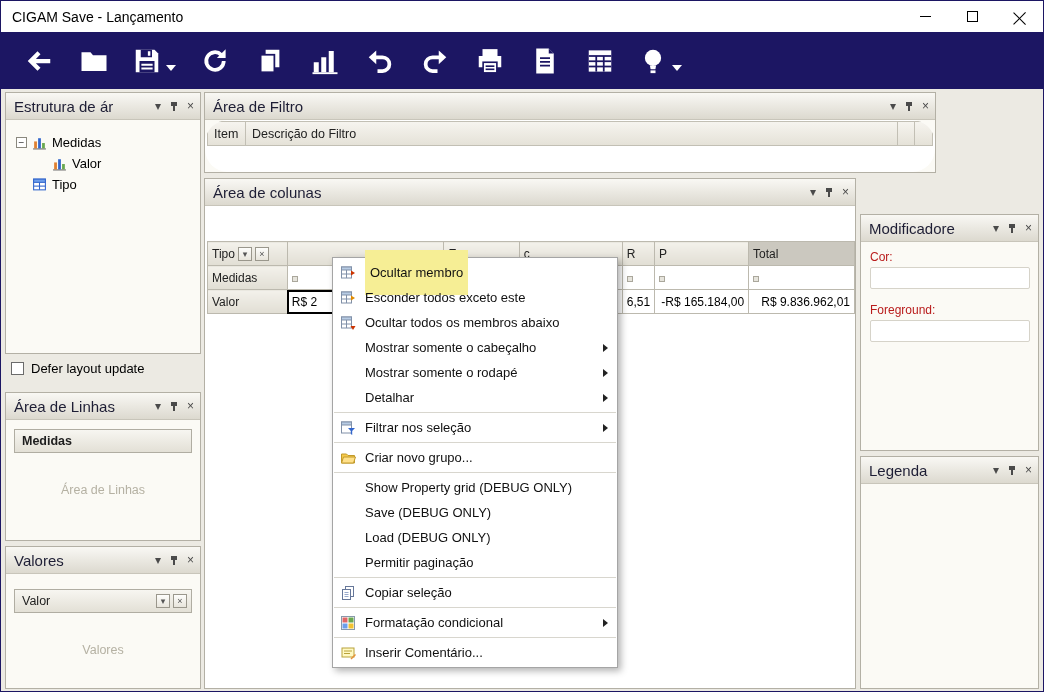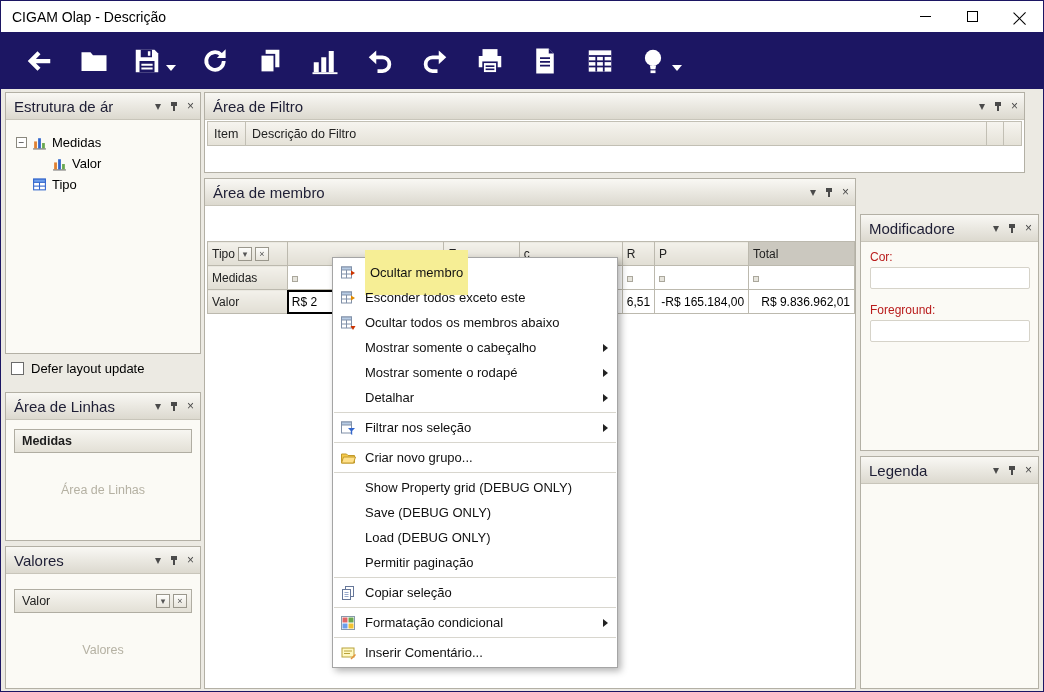--- a/index.html
+++ b/index.html
@@ -84,21 +84,21 @@
   .hl { background:#f6ee95; padding:15px 5px; }
   .mi-arrow { margin-left:auto; width:0; height:0; border-top:4px solid transparent; border-bottom:4px solid transparent; border-left:5px solid #222; }
   .menu-sep { height:1px; background:#d8d6ce; margin:2px 1px; }
 </style>
 </head>
 <body>
 
 <div class="window">
 
   <div class="titlebar">
-    <span class="title-text">CIGAM Olap - Descrição</span>
+    <span class="title-text">CIGAM Save - Lançamento</span>
     <div class="win-controls">
       <div class="win-btn">
           <span class="min-glyph"></span>
         </div>
       <div class="win-btn">
           <span class="max-glyph"></span>
         </div>
       <div class="win-btn">
           <span class="close-glyph"></span>
         </div>
@@ -276,42 +276,42 @@
     <div class="panel-body">
       <div class="field-btn">
         <span>Valor</span>
         <span class="mini-box" style="margin-left:auto;">▾</span>
         <span class="mini-box">×</span>
       </div>
       <div class="placeholder">Valores</div>
     </div>
   </div>
 
-  <div class="panel" style="left:203px; top:91px; width:821px; height:81px;">
+  <div class="panel" style="left:203px; top:91px; width:732px; height:81px;">
     <div class="panel-header">
       <span>Área de Filtro</span>
       <span class="ph-btns">
         <span class="ph-btn">▾</span>
         <span class="ph-btn pin-icon"></span>
         <span class="ph-btn">×</span>
       </span>
     </div>
-    <div class="panel-body" style="background:#fff;">
+    <div class="panel-body" style="background:#fff;border-radius:23px;">
       <div class="filter-grid">
         <div class="fg-cell fg-item">Item</div>
         <div class="fg-cell fg-desc">Descrição do Filtro</div>
         <div class="fg-cell fg-small"></div>
         <div class="fg-cell fg-small" style="border-right:none;"></div>
       </div>
     </div>
   </div>
 
   <div class="panel" style="left:203px; top:177px; width:652px; height:511px;">
     <div class="panel-header">
-      <span>Área de membro</span>
+      <span>Área de colunas</span>
       <span class="ph-btns">
         <span class="ph-btn">▾</span>
         <span class="ph-btn pin-icon"></span>
         <span class="ph-btn">×</span>
       </span>
     </div>
     <div class="panel-body" style="background:#fff;">
       <table class="pivot">
         <colgroup>
           <col style="width:80px">

